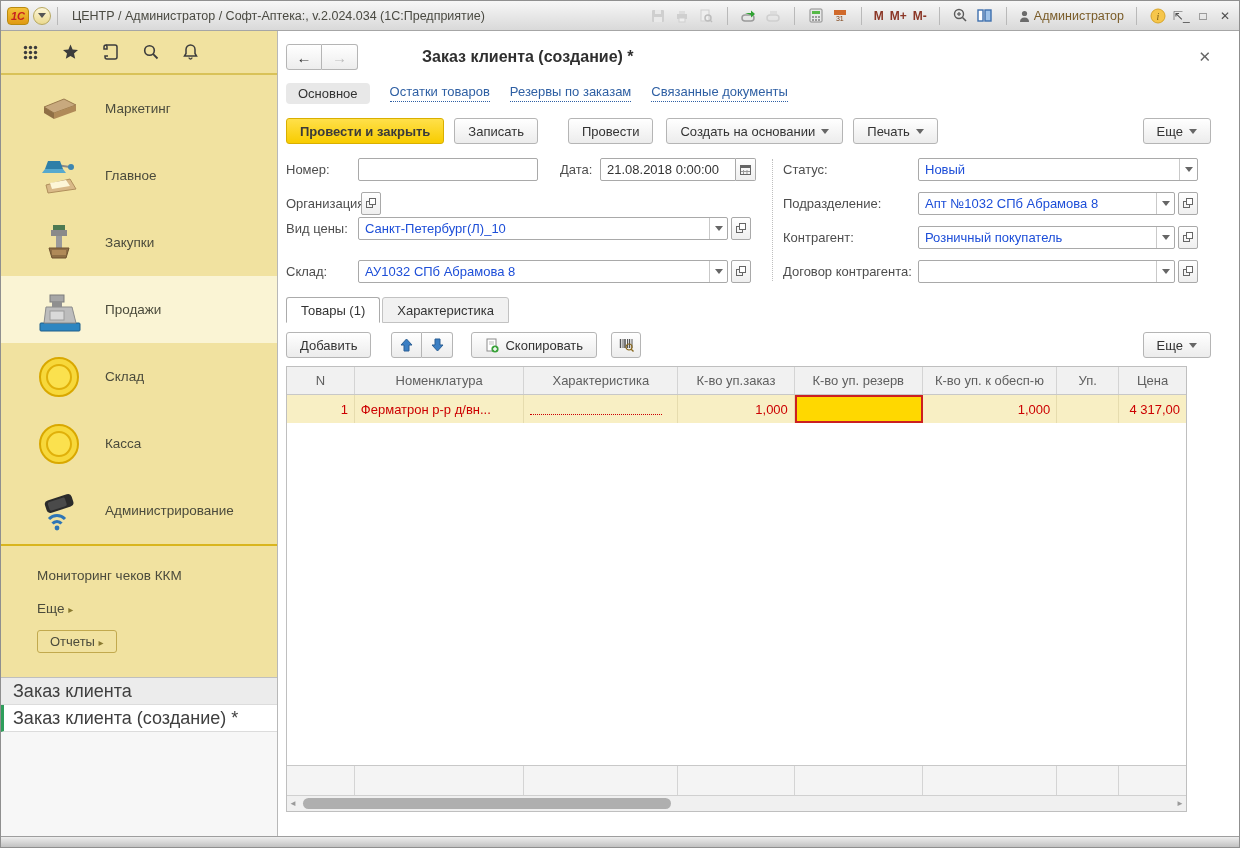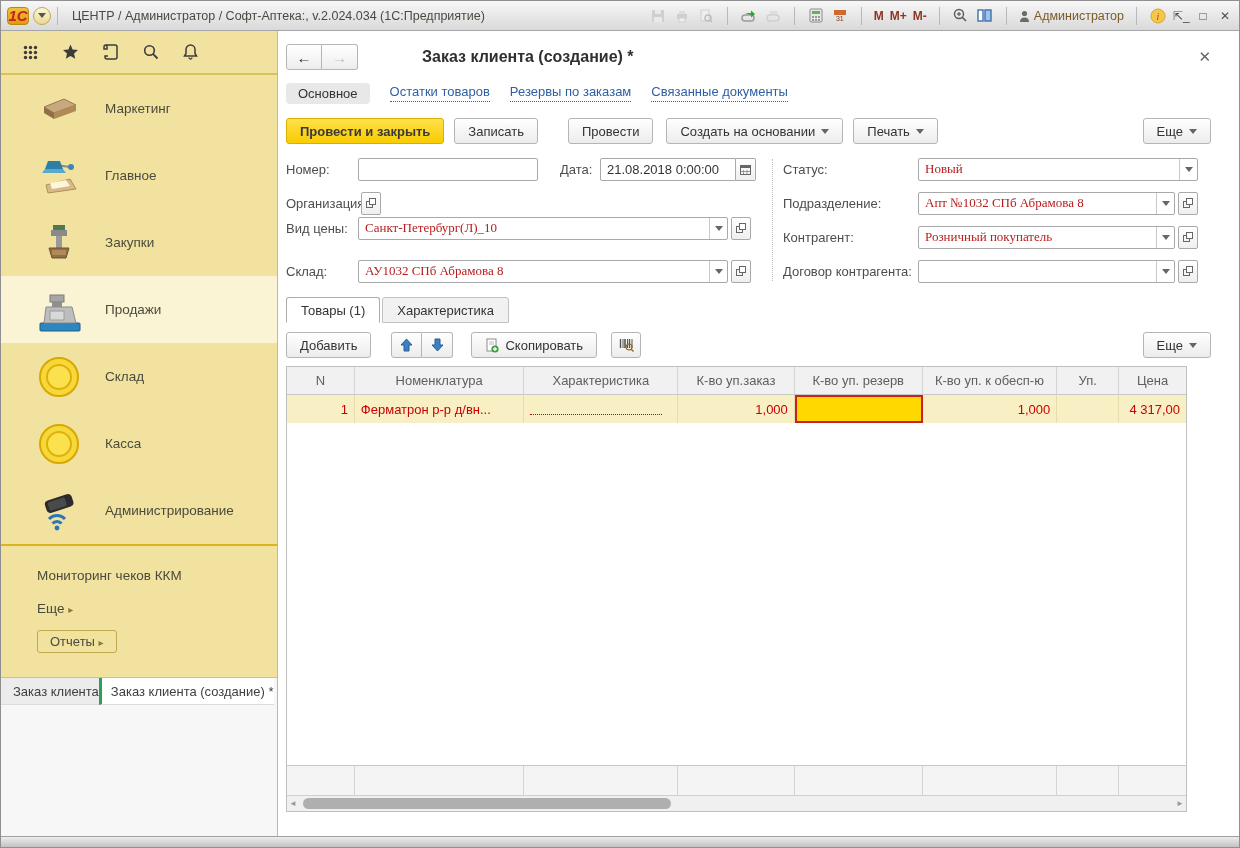--- a/index.html
+++ b/index.html
@@ -1,21 +1,21 @@
 <!DOCTYPE html>
 <html><head>
 <meta charset="utf-8">
 <style>
   * { box-sizing: border-box; margin: 0; padding: 0; }
   html,body { width:1240px; height:848px; font-family:"Liberation Sans", sans-serif; background:#E6E6E6; }
   .window { width:1240px; height:848px; border:1px solid #8F8F8F; background:#FFF; display:flex; flex-direction:column; overflow:hidden; }
 
   
   .titlebar { height:30px; flex:0 0 30px; background:linear-gradient(#F7F7F7,#D9D9D9); border-bottom:1px solid #A6A6A6; display:flex; align-items:center; padding:0 6px; font-size:12.5px; color:#4A4A42; }
-  .logo-badge { width:22px; height:18px; border-radius:4px; background:linear-gradient(#F3C23A,#E09A12); color:#C62020; font-weight:bold; font-size:15px; display:flex; align-items:center; justify-content:center; border:1px solid #B98A10; font-style:italic; }
+  .logo-badge { width:22px; height:18px; border-radius:4px; background:linear-gradient(#F3C23A,#E09A12); color:#C62020; font-weight:bold; font-size:11px; display:flex; align-items:center; justify-content:center; border:1px solid #B98A10; font-style:italic; }
   .round-btn { width:18px; height:18px; border-radius:50%; background:linear-gradient(#FDF6D8,#EAD98F); border:1px solid #B7A860; margin-left:4px; display:flex; align-items:center; justify-content:center; font-size:8px; color:#555; }
   .tb-sep { width:1px; height:18px; background:#B9B9B9; margin:0 6px; }
   .tb-title { margin-left:8px; white-space:nowrap; overflow:hidden; }
   .tb-right { margin-left:auto; display:flex; align-items:center; gap:6px; }
   .tb-ico { width:18px; height:16px; display:flex; align-items:center; justify-content:center; }
   .mem { color:#8B3626; font-weight:bold; font-size:12px; }
   .tb-user { color:#7A5C28; font-size:12.5px; display:flex; align-items:center; gap:4px; }
   .wm { color:#4F4F4F; font-size:12px; width:16px; text-align:center; }
   .cal-num { font-size:7px; color:#7A3C10; line-height:1; }
 
@@ -29,21 +29,21 @@
   .sb-item { height:67px; display:flex; align-items:center; padding-left:32px; gap:20px; color:#4B4B3C; font-size:13.5px; cursor:default; }
   .sb-item.active { background:#FAF4D4; }
   .sb-ico { width:52px; height:46px; display:flex; align-items:center; justify-content:center; }
   .sb-sep { height:2px; background:#D9B51E; }
   .sb-tools { padding:22px 0 0 36px; font-size:13.5px; color:#4B4B3C; }
   .sb-tool-link { margin-bottom:18px; cursor:default; }
   .sb-more { margin-bottom:14px; }
   .arrow-r { color:#8A7A30; font-size:10px; }
   .reports-btn { display:inline-block; border:1px solid #C2A94E; border-radius:3px; padding:3px 12px; font-size:13px; color:#4B4B3C; background:transparent; }
   .sb-bottom-fill { flex:0 0 24px; }
-  .sb-windows { border-top:1px solid #BFBFBF; background:#F7F7F7; flex:1 1 auto; display:flex; flex-direction:row; font-size:13px; color:#3F3F3F; }
+  .sb-windows { border-top:1px solid #BFBFBF; background:#F7F7F7; flex:1 1 auto; display:flex; flex-direction:column; font-size:18px; color:#3F3F3F; }
   .sb-win { height:27px; display:flex; align-items:center; padding-left:12px; border-bottom:1px solid #DCDCDC; background:#ECECEC; }
   .sb-win.current { background:#FFFFFF; border-left:3px solid #2E9E5B; padding-left:9px; }
   .sb-win-rest { flex:1; background:#F7F7F7; }
 
   
   .main { flex:1 1 auto; background:#FFF; position:relative; padding:10px 28px 0 8px; display:flex; flex-direction:column; min-width:0; }
   .doc-close { position:absolute; top:18px; right:28px; color:#666; font-size:15px; line-height:1; cursor:default; }
 
   .doc-header { display:flex; align-items:center; height:28px; margin-top:2px; }
   .navgrp { display:flex; }
@@ -63,21 +63,21 @@
   .gap10 { margin-left:10px; } .gap30 { margin-left:30px; } .gap13 { margin-left:13px; }
   .push-right { margin-left:auto; }
 
   
   .doc-form { margin-top:12px; position:relative; height:128px; }
   .form-col-sep { position:absolute; left:486px; top:2px; height:122px; border-left:1px dotted #BFBFBF; }
   .frow { position:absolute; display:flex; align-items:center; height:24px; }
   .flabel { font-size:13px; color:#4D4D4D; }
   .tinput { height:23px; border:1px solid #A9A9A9; border-radius:2px; font-size:13px; color:#333; padding:0 6px; font-family:"Liberation Sans",sans-serif; background:#FFF; }
   .combo { height:23px; border:1px solid #A9A9A9; border-radius:2px; background:#FFF; display:flex; align-items:center; }
-  .combo .val { flex:1; font-size:13px; color:#b91c1c; padding:0 6px; white-space:nowrap; overflow:hidden;font-family:Liberation Serif, serif; }
+  .combo .val { flex:1; font-size:13px; color:#1d4ed8; padding:0 6px; white-space:nowrap; overflow:hidden; }
   .combo .dd { width:18px; align-self:stretch; border-left:1px solid #C9C9C9; display:flex; align-items:center; justify-content:center; }
   .sq-btn { width:20px; height:23px; border:1px solid #A9A9A9; border-radius:2px; background:linear-gradient(#FFF,#EFEFEF); margin-left:3px; display:flex; align-items:center; justify-content:center; }
 
   
   .doc-tabs { margin-top:12px; display:flex; height:26px; }
   .tab { padding:0 14px; font-size:13px; color:#333; display:flex; align-items:center; border:1px solid #ABABAB; border-radius:3px 3px 0 0; }
   .tab.active { background:#FFF; border-bottom:1px solid #FFF; z-index:2; }
   .tab.inactive { background:#F1F1F1; margin-left:2px; border-color:#C2C2C2; }
 
   .doc-toolbar { margin-top:8px; display:flex; align-items:center; height:28px; }

